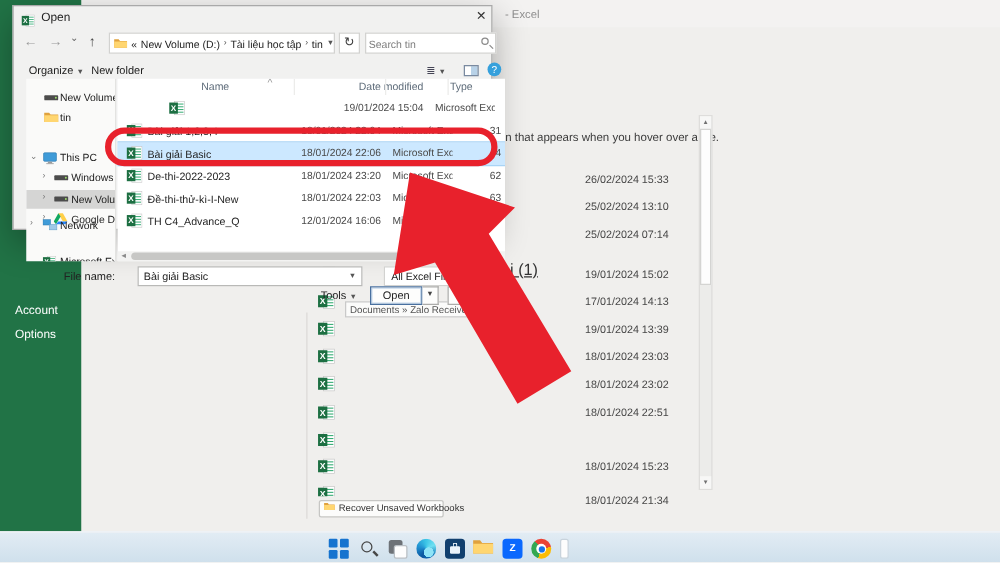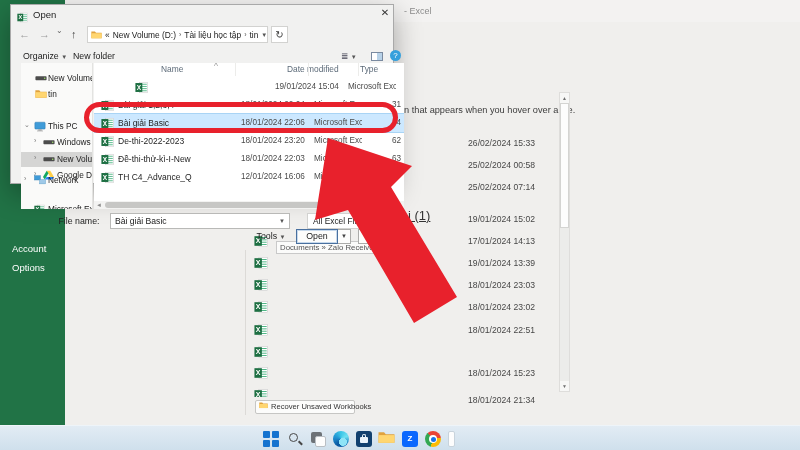--- a/index.html
+++ b/index.html
@@ -52,21 +52,21 @@
   .frow { position:absolute; left:0; width:310px; height:18px; }
   .frow.sel { background:#cce8ff; outline:1px solid #a9d4f5; }
   .frow .fic { position:absolute; left:7px; top:2px; width:14px; height:14px; }
   .frow .fname { position:absolute; left:24px; top:4px; font-size:8.5px; color:#1f1f1f; white-space:nowrap; }
   .frow .fdate { position:absolute; left:147px; top:4px; font-size:8.2px; color:#4a4a4a; }
   .frow .ftype { position:absolute; left:220px; top:4px; width:48px; font-size:8.2px; color:#4a4a4a; white-space:nowrap; overflow:hidden; }
   .frow .fsize { position:absolute; left:268px; top:4px; width:39px; text-align:right; font-size:8.2px; color:#4a4a4a; }
   #hscroll { position:absolute; left:0; top:138px; width:310px; height:8px; background:#f3f3f2; }
   #hscroll .thumb { position:absolute; left:11px; top:1px; width:288px; height:6px; background:#c7c7c5; border-radius:3px; }
   #hscroll .harr { position:absolute; top:0; font-size:6px; color:#8a8a8a; line-height:8px; }
-  #fn-label { left:40px; top:211px; width:56px; text-align:center; font-size:8.8px; color:#222; }
+  #fn-label { left:40px; top:211px; width:56px; text-align:left; font-size:8.8px; color:#222; }
   #fn-input { left:99px; top:208px; width:180px; height:16px; border:1px solid #b9b9b7; background:#fff; font-size:8.6px; font-family:"Liberation Sans",sans-serif; color:#222; padding:0 12px 0 4px; outline:none; }
   #fn-drop { left:268px; top:213px; }
   #ft-select { left:296px; top:208px; width:92px; height:16px; font-size:8.4px; color:#222; line-height:14px; padding-left:5px; white-space:nowrap; overflow:hidden; }
   #ft-drop { left:378px; top:213px; }
   #tools-btn { left:237px; top:225px; width:46px; height:14px; font-size:8.8px; color:#222; text-align:center; line-height:13px; }
   .pushbtn { position:absolute; top:224px; height:15px; background:#fdfdfc; border:1px solid #acacaa; font-size:8.8px; color:#222; text-align:center; line-height:13px; }
   #open-btn { left:285px; width:42px; border:1px solid #49709f; box-shadow:inset 0 0 0 1px #c7d9ec; }
   #open-split { left:327px; width:13px; border-left:none; font-size:6px; color:#444; }
   #cancel-btn { left:347px; width:45px; }
 
@@ -107,21 +107,21 @@
   <div class="abs" id="bs-sidebar">
     <div class="bs-side-item" style="top:243px">Account</div>
     <div class="bs-side-item" style="top:262px">Options</div>
   </div>
   <div class="abs" id="bs-hovertip">on that appears when you hover over a file.</div>
   <div class="abs" id="bs-frag-name">i (1)</div>
   <div class="abs" id="bs-path-tip">Documents » Zalo Received Fil</div>
   <div class="abs" id="bs-divider"></div>
   <div id="recent-rows">
       <div class="bg-date" style="top: 138px;">26/02/2024 15:33</div>
-      <div class="bg-date" style="top: 160px;">25/02/2024 00:58</div>
+      <div class="bg-date" style="top: 160px;">25/02/2024 13:10</div>
       <div class="bg-date" style="top: 182px;">25/02/2024 07:14</div>
       <div class="bg-date" style="top: 214px;">19/01/2024 15:02</div>
       <div class="bg-xlicon" style="top: 212px;"><svg width="14" height="14" viewBox="0 0 16 16">
   <rect x="5.5" y="1.5" width="10" height="13" fill="#fff" stroke="#c3c3c3" stroke-width="0.6"></rect>
   <g stroke="#21a366" stroke-width="0.9">
     <line x1="7" y1="4" x2="14.5" y2="4"></line>
             <line x1="7" y1="6.7" x2="14.5" y2="6.7"></line>
     <line x1="7" y1="9.4" x2="14.5" y2="9.4"></line>
             <line x1="7" y1="12" x2="14.5" y2="12"></line>
   </g>
@@ -263,20 +263,25 @@
           </svg></span>
       <span>«</span>
       <span>New Volume (D:)</span>
       <span class="crumb-sep">›</span>
       <span>Tài liệu học tập</span>
       <span class="crumb-sep">›</span>
       <span>tin</span>
       <span class="drop" style="margin-left:auto">▼</span>
     </div>
     <div class="box" id="refresh-btn">↻</div>
+    <div class="box" id="search-box">
+      <input id="search-input" placeholder="Search tin" style="">
+      <span class="mag" style="left:92px;top:3px;width:6px;height:6px;border-width:1.2px;border-color:#8a8a8a"></span>
+      <span class="mag-h" style="left:98px;top:10px;width:4px;height:1.2px;background:#8a8a8a"></span>
+    </div>
 
     <div class="tb-label" style="left:12px"><span>Organize</span> <span class="drop">▼</span></div>
     <div class="tb-label" style="left:62px">New folder</div>
     <div class="tb-label" style="left:330px;color:#445">≣ <span class="drop">▼</span></div>
     <div class="abs" style="left:360px;top:47px;width:12px;height:9px;border:1px solid #7a8aa0;background:linear-gradient(90deg,#fff 50%,#b8d2e8 50%)"></div>
     <div class="abs" style="left:379px;top:45px;width:11px;height:11px;border-radius:50%;background:#35a0dc;color:#fff;font-size:8px;text-align:center;line-height:11px">?</div>
 
     <div class="abs" id="nav-pane">
         <div class="nav-item" style="top: 8px;">
           <span class="ic" style="left:14px"><svg width="12" height="10" viewBox="0 0 14 10">

